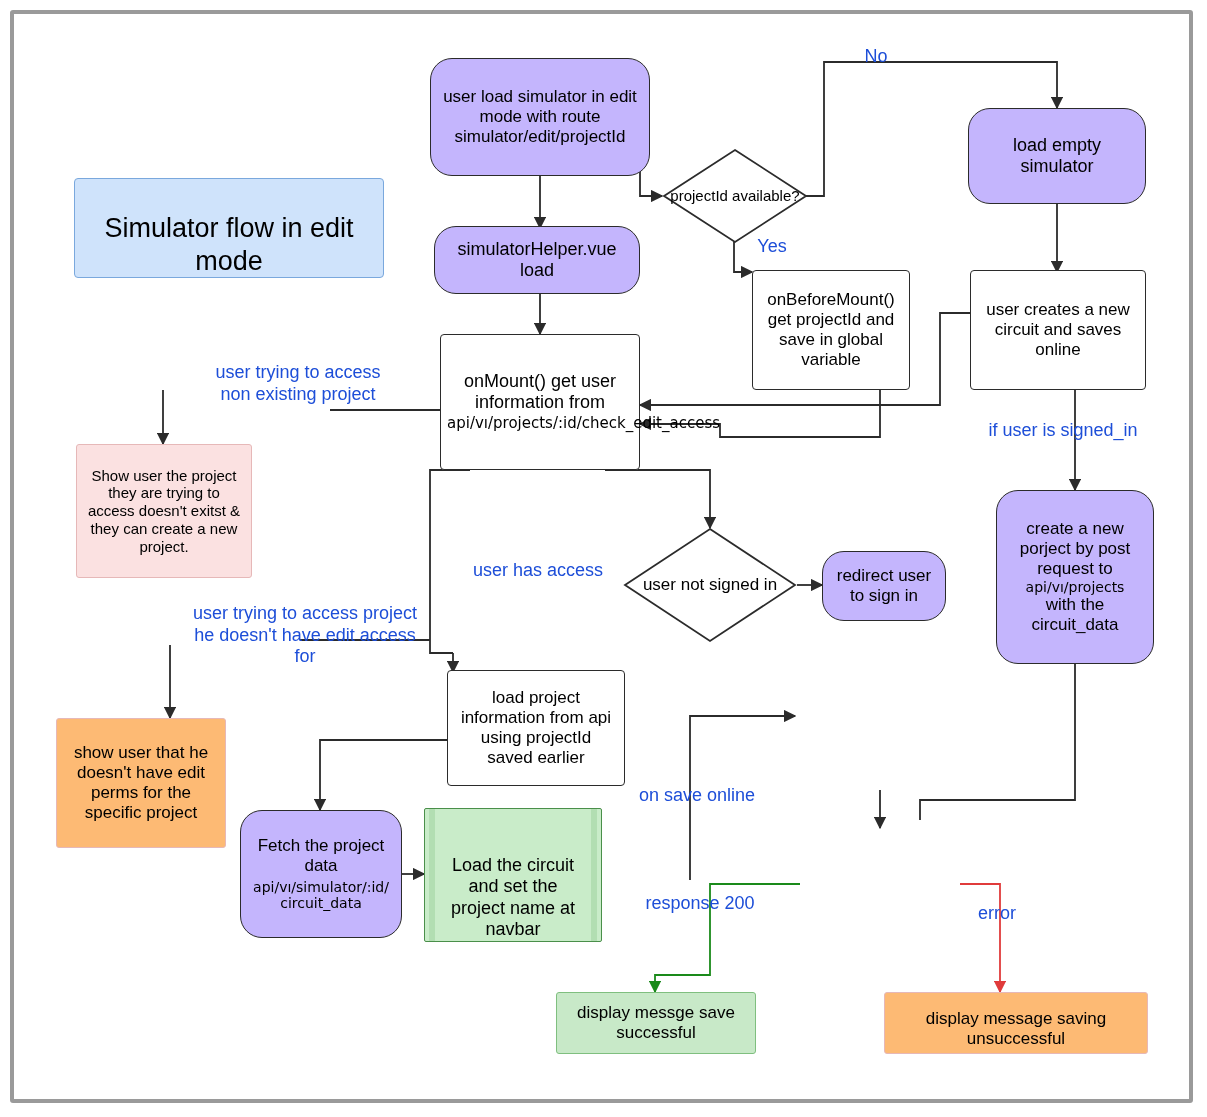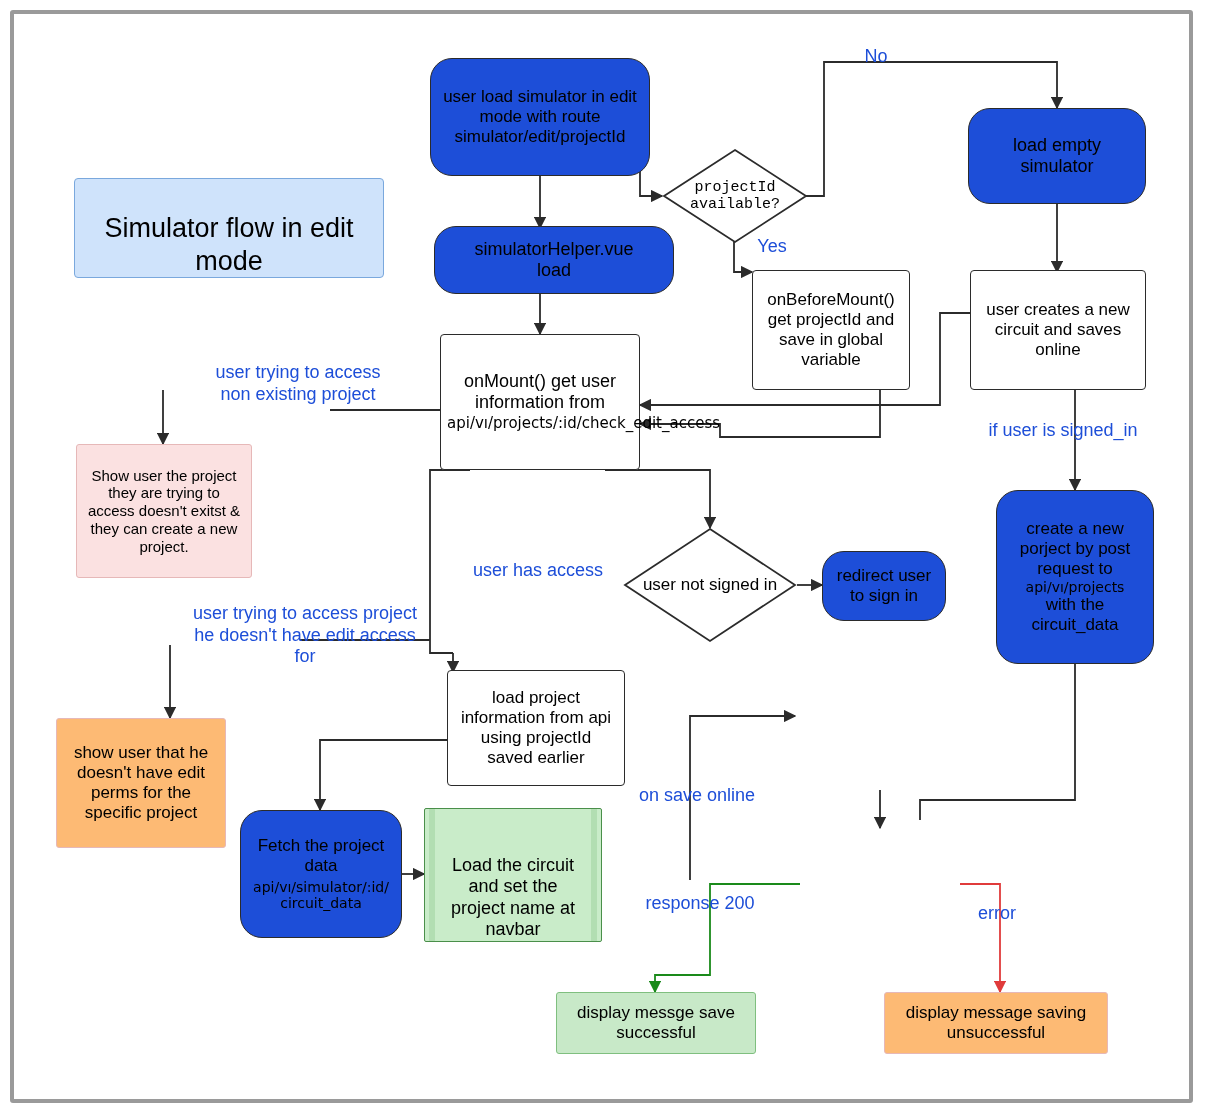--- a/index.html
+++ b/index.html
@@ -41,21 +41,21 @@
     align-items: center;
     justify-content: center;
     text-align: center;
     color: #000000;
     line-height: 1.18;
   }
   .node span { display: block; width: 100%; }
   .rounded {
     border: 1.6px solid #2b2b2b;
     border-radius: 22px;
-    background: #1d4ed8;
+    background: #c4b5fd;
     justify-content: center;
   }
   .rect {
     border: 1.6px solid #2b2b2b;
     border-radius: 4px;
     background: #ffffff;
   }
   .title-box {
     border: 1.6px solid #7aa8dd;
     border-radius: 4px;
@@ -202,25 +202,25 @@
   </svg>
 
   <div class="node title-box" style="left:74px; top:178px; width:310px; height:100px;">
     <span>Simulator flow in edit mode</span>
   </div>
 
   <div class="node rounded fs17" style="left:430px; top:58px; width:220px; height:118px; padding:6px 12px;">
     <span>user load simulator in edit mode with route simulator/edit/projectId</span>
   </div>
 
-  <div class="node rounded fs18" style="left:434px; top:226px; width:240px; height:68px; padding:4px 20px;">
+  <div class="node rounded fs18" style="left:434px; top:226px; width:206px; height:68px; padding:4px 20px;">
     <span>simulatorHelper.vue load</span>
   </div>
 
-  <div class="diamond-wrap" style="left:662px; top:148px; width:146px; height:96px;font-family:Liberation Mono, monospace;">
+  <div class="diamond-wrap" style="left:662px; top:148px; width:146px; height:96px;">
     <svg width="146" height="96">
         <polygon points="73,2 144,48 73,94 2,48" fill="#ffffff" stroke="#2b2b2b" stroke-width="1.8"></polygon>
       </svg>
     <div class="diamond-label fs15">
         <span>projectId available?</span>
       </div>
   </div>
 
   <div class="node rounded fs18" style="left:968px; top:108px; width:178px; height:96px; padding:4px 10px;">
     <span>load empty simulator</span>
@@ -280,21 +280,21 @@
       <span>Load the circuit and set the project name at navbar</span>
     </div>
   </div>
 
 
 
   <div class="node green" style="left:556px; top:992px; width:200px; height:62px; padding:4px 8px;">
     <span>display messge save successful</span>
   </div>
 
-  <div class="node pink-plain" style="left:884px; top:992px; width:224px; height:62px; padding:4px 8px;">
+  <div class="node pink-plain" style="left:884px; top:992px; width:264px; height:62px; padding:4px 8px;align-items:flex-end;">
     <span>display message saving unsuccessful</span>
   </div>
 
   <div class="edge-label fs18" style="left:846px; top:46px; width:60px;">
     <span>No</span>
   </div>
   <div class="edge-label fs18" style="left:742px; top:236px; width:60px;">
     <span>Yes</span>
   </div>
   <div class="edge-label fs18" style="left:204px; top:362px; width:188px;">

